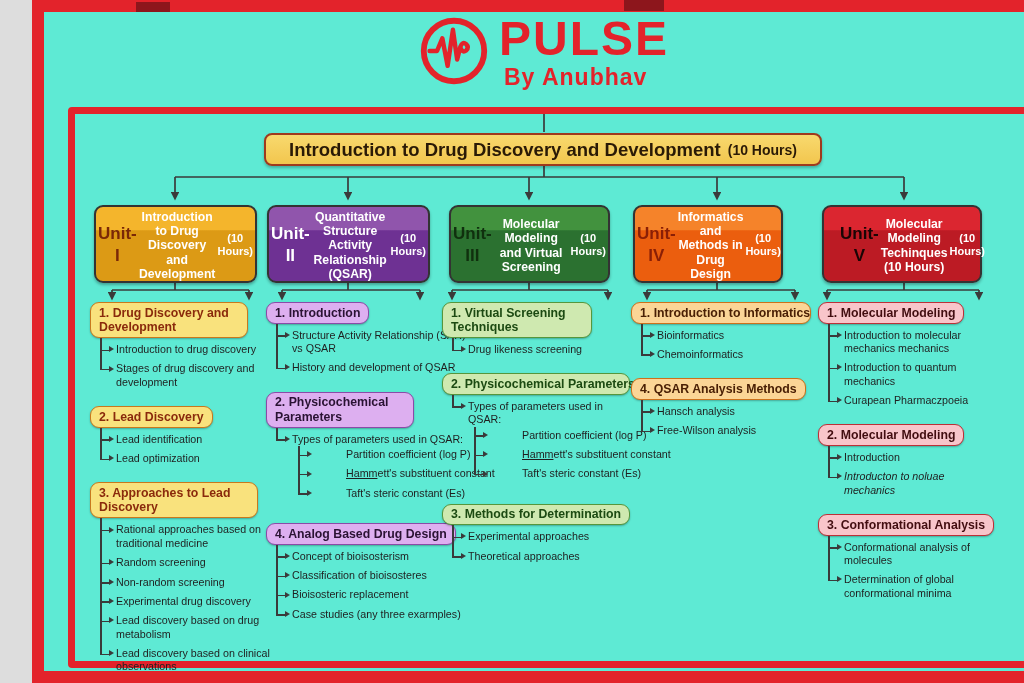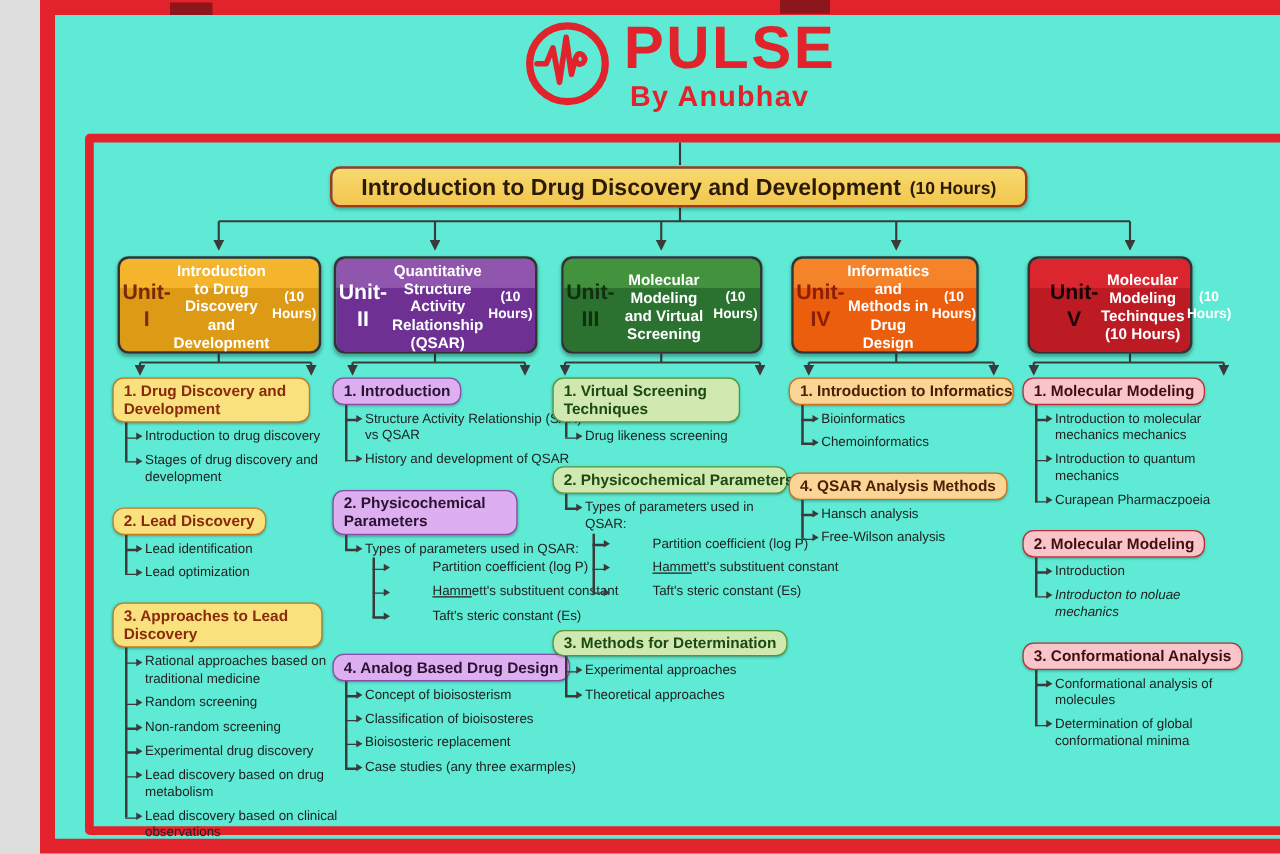--- a/index.html
+++ b/index.html
@@ -31,21 +31,21 @@
             box-sizing:border-box;}
   .root-title{font-size:18.5px;font-weight:700;color:#2A1A06;}
   .root-hours{font-size:14px;font-weight:600;color:#2A1A06;}
 
   
   .unit{position:absolute;top:205px;height:78px;box-sizing:border-box;border:2px solid #333;border-radius:9px;
         background:linear-gradient(180deg,var(--u-top) 0%,var(--u-top) 31%,var(--u-bottom) 32%,var(--u-bottom) 100%);
         color:#fff;text-align:center;display:flex;flex-direction:row;align-items:center;padding:2px 2px 0;
         box-shadow:0 2px 3px rgba(0,0,0,.3);z-index:2;}
   .u0{left:62px;width:163px;}  .u1{left:235px;width:163px;}  .u2{left:417px;width:161px;}
-  .u3{left:601px;width:150px;} .u4{left:790px;width:132px;padding-left:16px;}
+  .u3{left:601px;width:150px;} .u4{left:790px;width:160px;padding-left:16px;}
   .unit-name{font-size:17px;font-weight:800;color:var(--u-title);line-height:1.3;}
   .unit-subtitle{font-size:12.2px;font-weight:700;line-height:1.16;padding:1px 2px 0;}
   .unit-hours{font-size:11px;font-weight:700;line-height:1.2;}
 
   
   .col{position:absolute;top:302px;z-index:2;}
   .col0{left:58px;width:190px;}  .col1{left:234px;width:202px;} .col2{left:410px;width:188px;}
   .col3{left:599px;width:180px;} .col4{left:786px;width:178px;}
   .section{margin-bottom:11px;}
   .sec-head{display:inline-block;width:max-content;max-width:100%;box-sizing:border-box;

